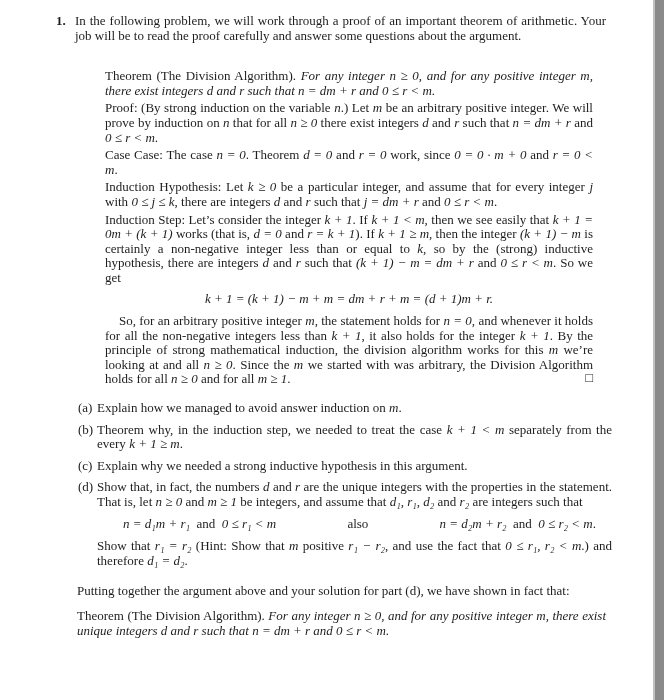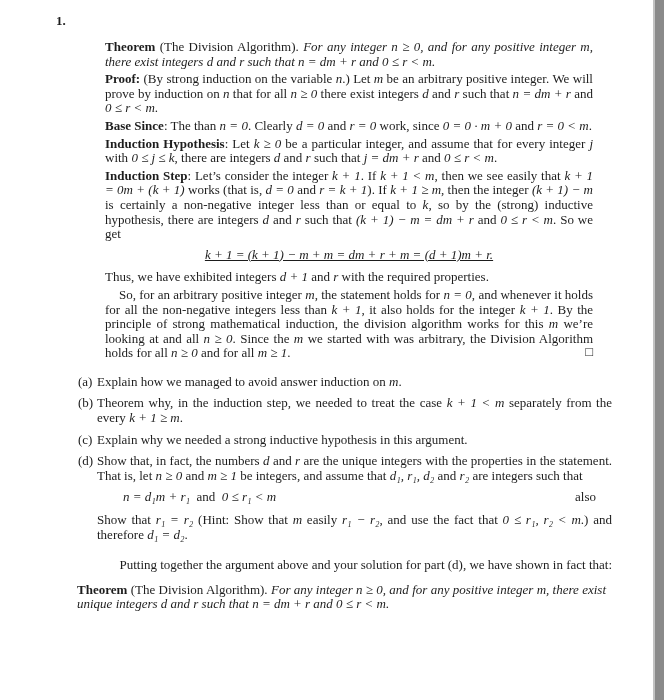--- a/index.html
+++ b/index.html
@@ -16,53 +16,53 @@
     position:absolute;top:0;right:0;bottom:0;width:11px;
     background:#8a8a8a;border-left:2px solid #c2c2c2;box-sizing:border-box;
   }
   .problem{display:flex;padding:14px 0 0 56px;}
   .problem-number{flex:0 0 19px;font-weight:bold;}
   .problem-body{width:537px;}
   .para{margin:0;text-align:justify;}
   .intro-para{margin-right:6px;}
   .proof-block{margin:26px 19px 0 30px;}
   .proof-block .para{margin-bottom:3px;}
-  .display-equation{margin:6px 0 8px;text-align:center;font-style:italic;text-decoration:underline;}
+  .display-equation{margin:6px 0 8px;text-align:center;font-style:italic;}
   .conclusion{position:relative;text-indent:14px;}
   .qed{position:absolute;right:0;bottom:1px;font-style:normal;text-indent:0;}
   .parts{margin-top:14px;}
   .part{display:flex;margin-bottom:7px;padding-left:3px;}
   .part-label{flex:0 0 19px;}
   .part-body{flex:1;}
   .uniq-eq-row{display:flex;justify-content:space-between;align-items:baseline;
     margin:7px 0 8px;padding-left:26px;padding-right:16px;gap:20px;}
   .followup{margin-top:8px;}
-  .closing{margin-top:16px;padding-left:2px;text-align:right;}
+  .closing{margin-top:16px;padding-left:2px;text-align:left;}
   .final-theorem{margin-top:10px;margin-right:6px;padding-left:2px;}
-  .run-b{font-weight:bold;}
+  .run-b{font-weight:normal;}
   .run-i{font-style:italic;}
 </style>
 </head>
 <body>
 
 <div class="page">
 
   <div class="problem">
     <div class="problem-number">1.</div>
     <div class="problem-body">
 
+      <p class="para intro-para"><span>In the following problem, we will work through a proof of an important theorem of arithmetic. Your job will be to read the proof carefully and answer some questions about the argument.</span></p>
 
       <div class="proof-block">
         <p class="para"><span class="run-b">Theorem</span><span> (The Division Algorithm). </span><span class="run-i">For any integer n ≥ 0, and for any positive integer m, there exist integers d and r such that n = dm + r and 0 ≤ r &lt; m.</span></p>
         <p class="para"><span class="run-b">Proof:</span><span> (By strong induction on the variable </span><span class="run-i">n</span><span>.) Let </span><span class="run-i">m</span><span> be an arbitrary positive integer. We will prove by induction on </span><span class="run-i">n</span><span> that for all </span><span class="run-i">n ≥ 0</span><span> there exist integers </span><span class="run-i">d</span><span> and </span><span class="run-i">r</span><span> such that </span><span class="run-i">n = dm + r</span><span> and </span><span class="run-i">0 ≤ r &lt; m</span><span>.</span></p>
-        <p class="para"><span class="run-b">Base Since</span><span>: The than </span><span class="run-i">n = 0</span><span>. Clearly </span><span class="run-i">d = 0</span><span> and </span><span class="run-i">r = 0</span><span> work, since </span><span class="run-i">0 = 0 · m + 0</span><span> and </span><span class="run-i">r = 0 &lt; m</span><span>.</span></p>
+        <p class="para"><span class="run-b">Case Case</span><span>: The case </span><span class="run-i">n = 0</span><span>. Theorem </span><span class="run-i">d = 0</span><span> and </span><span class="run-i">r = 0</span><span> work, since </span><span class="run-i">0 = 0 · m + 0</span><span> and </span><span class="run-i">r = 0 &lt; m</span><span>.</span></p>
         <p class="para"><span class="run-b">Induction Hypothesis</span><span>: Let </span><span class="run-i">k ≥ 0</span><span> be a particular integer, and assume that for every integer </span><span class="run-i">j</span><span> with </span><span class="run-i">0 ≤ j ≤ k</span><span>, there are integers </span><span class="run-i">d</span><span> and </span><span class="run-i">r</span><span> such that </span><span class="run-i">j = dm + r</span><span> and </span><span class="run-i">0 ≤ r &lt; m</span><span>.</span></p>
         <p class="para"><span class="run-b">Induction Step</span><span>: Let’s consider the integer </span><span class="run-i">k + 1</span><span>. If </span><span class="run-i">k + 1 &lt; m</span><span>, then we see easily that </span><span class="run-i">k + 1 = 0m + (k + 1)</span><span> works (that is, </span><span class="run-i">d = 0</span><span> and </span><span class="run-i">r = k + 1</span><span>). If </span><span class="run-i">k + 1 ≥ m</span><span>, then the integer </span><span class="run-i">(k + 1) − m</span><span> is certainly a non-negative integer less than or equal to </span><span class="run-i">k</span><span>, so by the (strong) inductive hypothesis, there are integers </span><span class="run-i">d</span><span> and </span><span class="run-i">r</span><span> such that </span><span class="run-i">(k + 1) − m = dm + r</span><span> and </span><span class="run-i">0 ≤ r &lt; m</span><span>. So we get</span></p>
         <p class="display-equation">k + 1 = (k + 1) − m + m = dm + r + m = (d + 1)m + r.</p>
-        <p class="para"><span>Thus, we have exhibited integers </span><span class="run-i">d + 1</span><span> and </span><span class="run-i">r</span><span> with the required properties.</span></p>
         <p class="para conclusion"><span class="qed">□</span><span><span>So, for an arbitrary positive integer </span><span class="run-i">m</span><span>, the statement holds for </span><span class="run-i">n = 0</span><span>, and whenever it holds for all the non-negative integers less than </span><span class="run-i">k + 1</span><span>, it also holds for the integer </span><span class="run-i">k + 1</span><span>. By the principle of strong mathematical induction, the division algorithm works for this </span><span class="run-i">m</span><span> we’re looking at and all </span><span class="run-i">n ≥ 0</span><span>. Since the </span><span class="run-i">m</span><span> we started with was arbitrary, the Division Algorithm holds for all </span><span class="run-i">n ≥ 0</span><span> and for all </span><span class="run-i">m ≥ 1</span><span>.</span></span></p>
       </div>
 
       <div class="parts">
 
         <div class="part">
           <div class="part-label">(a)</div>
           <div class="part-body">
             <p class="para"><span>Explain how we managed to avoid answer induction on </span><span class="run-i">m</span><span>.</span></p>
           </div>
@@ -82,22 +82,23 @@
           </div>
         </div>
 
         <div class="part">
           <div class="part-label">(d)</div>
           <div class="part-body">
             <p class="para"><span>Show that, in fact, the numbers </span><span class="run-i">d</span><span> and </span><span class="run-i">r</span><span> are the unique integers with the properties in the statement. That is, let </span><span class="run-i">n ≥ 0</span><span> and </span><span class="run-i">m ≥ 1</span><span> be integers, and assume that </span><span class="run-i">d₁, r₁, d₂</span><span> and </span><span class="run-i">r₂</span><span> are integers such that</span></p>
             <div class="uniq-eq-row">
               <span><span class="run-i">n = d₁m + r₁</span><span> and </span><span class="run-i">0 ≤ r₁ &lt; m</span></span>
               <span>also</span>
+              <span><span class="run-i">n = d₂m + r₂</span><span> and </span><span class="run-i">0 ≤ r₂ &lt; m</span><span>.</span></span>
             </div>
-            <p class="para followup"><span>Show that </span><span class="run-i">r₁ = r₂</span><span> (Hint: Show that </span><span class="run-i">m</span><span> easily </span><span class="run-i">r₁ − r₂</span><span>, and use the fact that </span><span class="run-i">0 ≤ r₁, r₂ &lt; m</span><span>.) and therefore </span><span class="run-i">d₁ = d₂</span><span>.</span></p>
+            <p class="para followup"><span>Show that </span><span class="run-i">r₁ = r₂</span><span> (Hint: Show that </span><span class="run-i">m</span><span> positive </span><span class="run-i">r₁ − r₂</span><span>, and use the fact that </span><span class="run-i">0 ≤ r₁, r₂ &lt; m</span><span>.) and therefore </span><span class="run-i">d₁ = d₂</span><span>.</span></p>
           </div>
         </div>
 
       </div>
 
       <p class="para closing"><span>Putting together the argument above and your solution for part (d), we have shown in fact that:</span></p>
 
       <p class="para final-theorem"><span class="run-b">Theorem</span><span> (The Division Algorithm). </span><span class="run-i">For any integer n ≥ 0, and for any positive integer m, there exist unique integers d and r such that n = dm + r and 0 ≤ r &lt; m.</span></p>
 
     </div>

